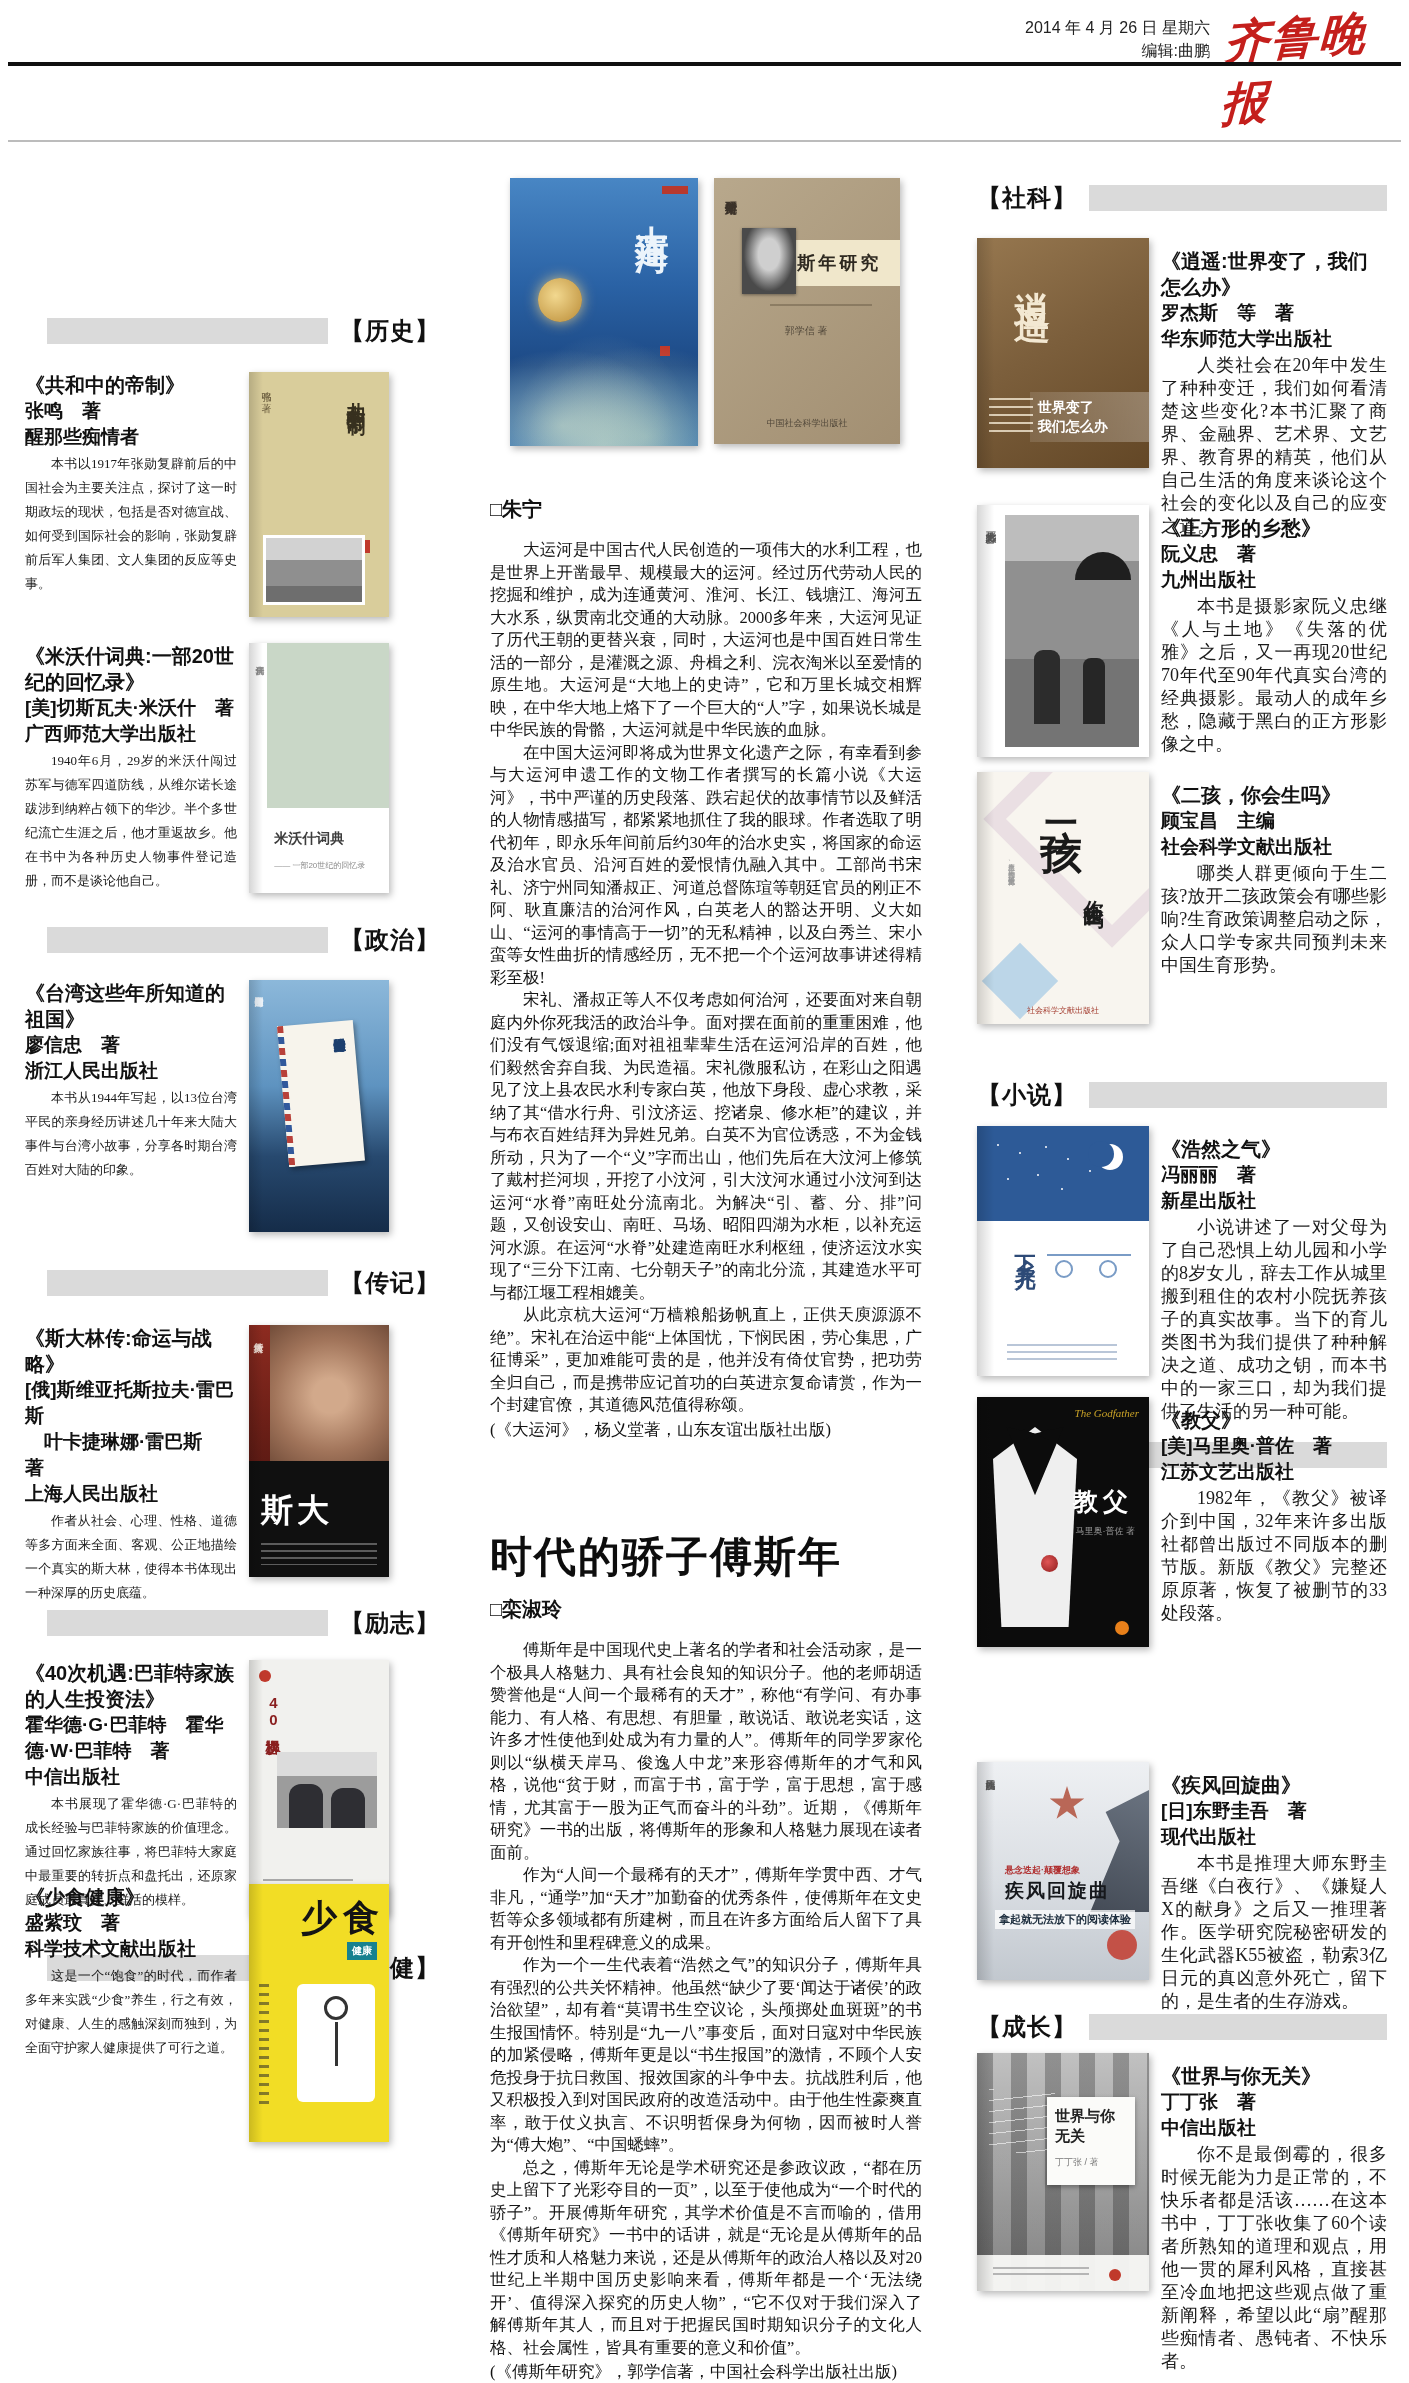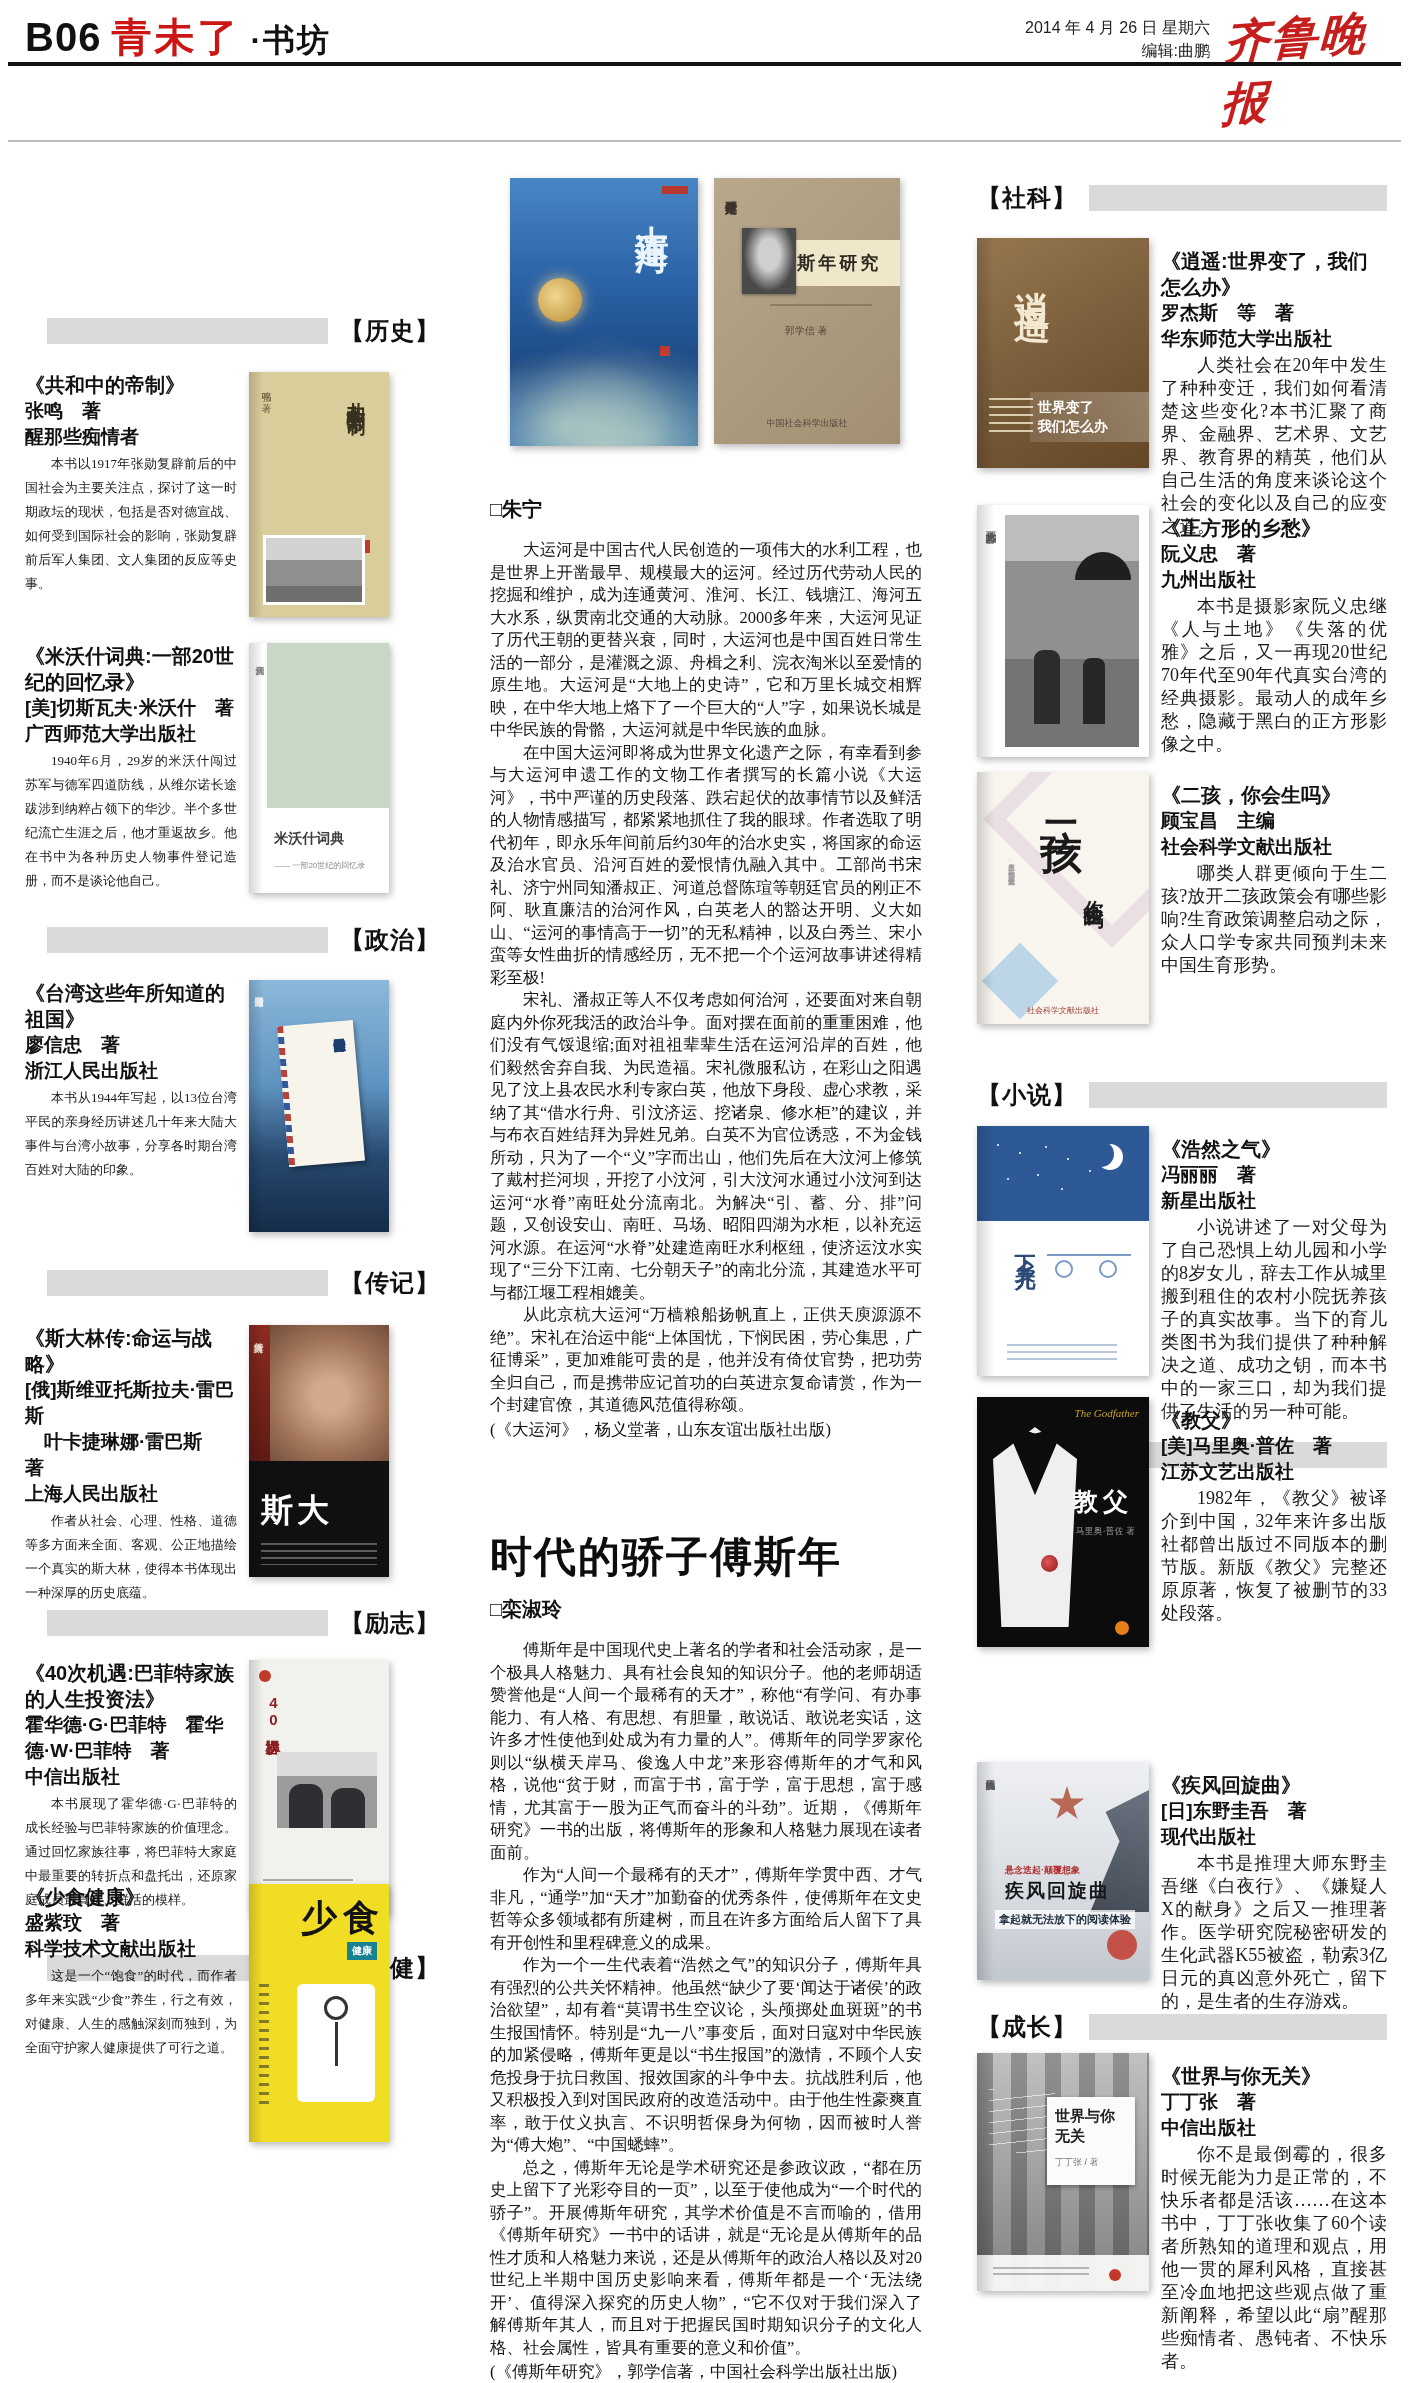--- a/index.html
+++ b/index.html
@@ -225,25 +225,20 @@
   .sj-strip{position:absolute;left:0;right:0;bottom:0;height:36px;background:rgba(250,250,248,.94);}
   .sj-striplines{position:absolute;left:16px;right:60px;bottom:14px;height:10px;
      background:repeating-linear-gradient(180deg,#b5b5b5 0 2px,transparent 2px 6px);}
   .sj-dot{position:absolute;right:28px;bottom:10px;width:12px;height:12px;border-radius:50%;background:#c0392b;}
 </style>
 </head>
 <body>
 
 <div id="page">
 
-  <div class="hdr-left">
-    <span class="hdr-pageno">B06</span>
-    <span class="hdr-sec">青未了</span>
-    <span class="hdr-sub">·书坊</span>
-  </div>
   <div class="hdr-date">
     <div>2014 年 4 月 26 日  星期六</div>
     <div>编辑:曲鹏</div>
   </div>
   <div class="hdr-masthead">齐鲁晚报</div>
   <div class="rule-thick"></div>
   <div class="rule-thin"></div>
 
   <div id="col-left" class="col">
 

